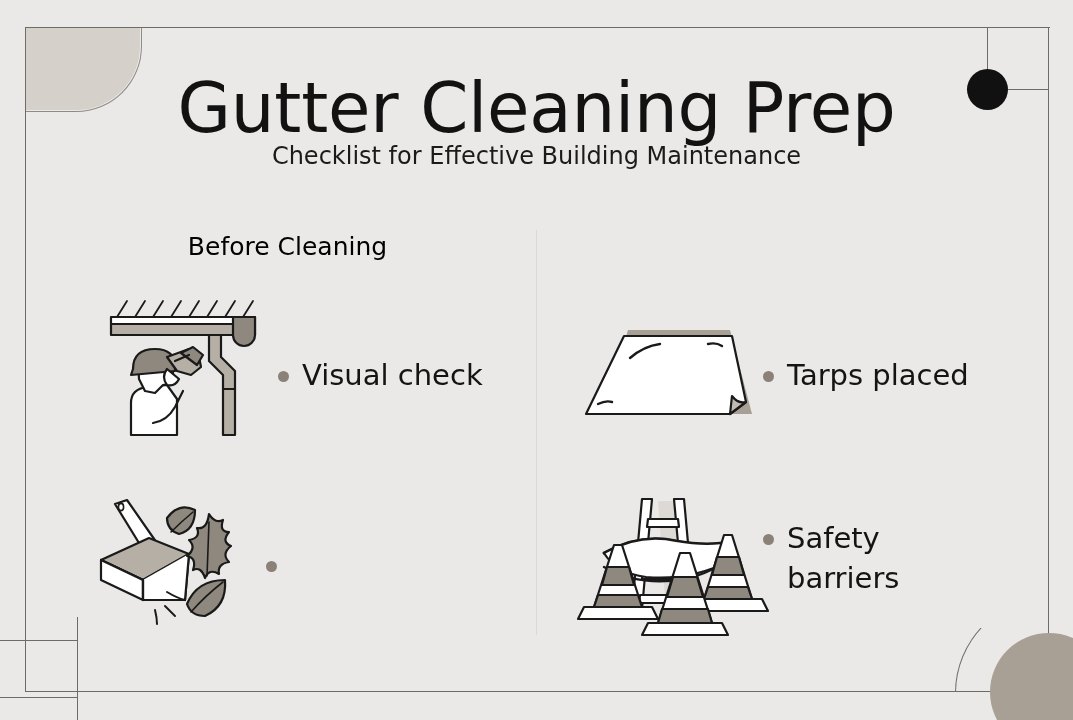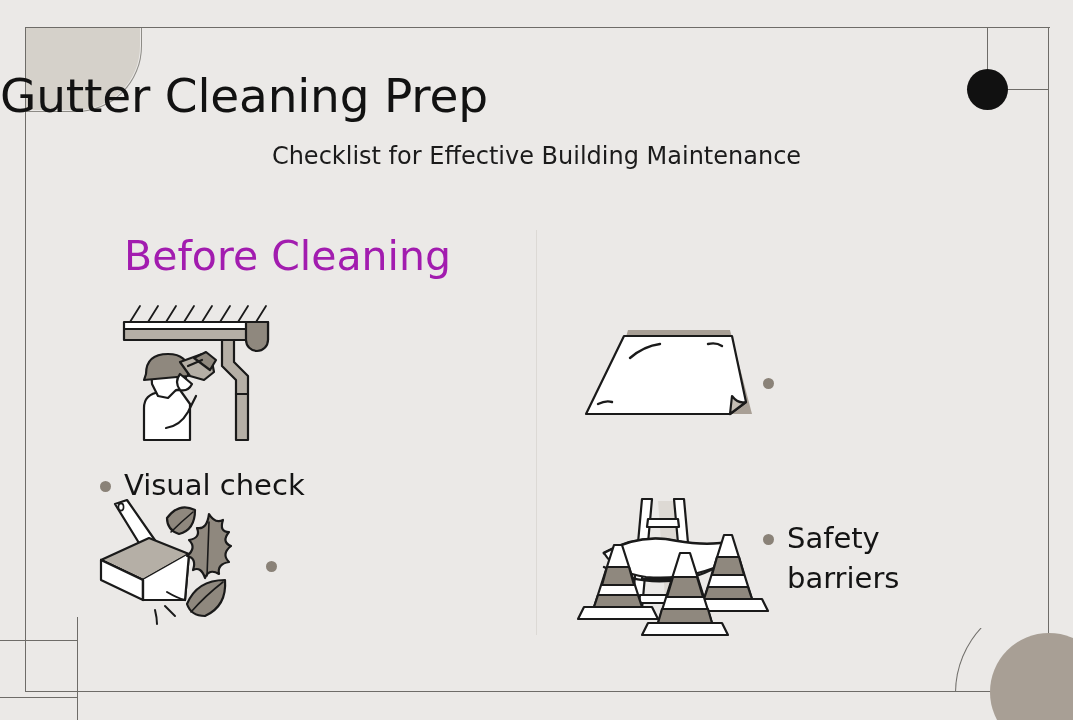--- a/index.html
+++ b/index.html
@@ -108,43 +108,43 @@
     border-top: 1.3px solid #6e6c68;
     border-left: 1.3px solid #6e6c68;
     border-top-left-radius: 96px;
     box-sizing: border-box;
   }
 
   
   .title {
     position: absolute;
     left: 0; right: 0; top: 68px;
-    text-align: left;
-    font-size: 47px;
+    text-align: center;
+    font-size: 69px;
     font-weight: 400;
     letter-spacing: -0.2px;
     color: #121212;
     font-family: "DejaVu Sans", "Liberation Sans", sans-serif;
   }
   .subtitle {
     position: absolute;
     left: 0; right: 0; top: 142px;
     text-align: center;
     font-size: 24px;
     font-weight: 400;
     color: #1b1b1b;
   }
 
   
   .col-head {
     position: absolute;
     top: 232px;
-    font-size: 41px;
+    font-size: 25px;
     font-weight: 400;
-    color: #a21caf;
+    color: #000000;
     text-align: center;
   }
   .col-head.left  { left: 60px;  width: 455px; }
   .col-head.right { left: 560px; width: 440px; }
 
   .divider {
     position: absolute;
     left: 536px; top: 230px;
     width: 1.2px; height: 405px;
     background: #dcd9d5;
@@ -177,21 +177,21 @@
     margin-top: 16px;
     margin-right: 13px;
   }
   .label {
     font-size: 29px;
     line-height: 1.38;
     color: #141414;
     max-width: 190px;
   }
 
-  .item-1 { left: 92px;  top: 295px; flex-direction: column; }
+  .item-1 { left: 100px;  top: 295px; }
   .item-2 { left: 88px;  top: 478px; }
   .item-3 { left: 585px; top: 295px; }
   .item-4 { left: 585px; top: 478px; }
 
   svg { display: block; overflow: visible; }
 </style>
 </head>
 <body>
 
 <div id="poster">
@@ -318,20 +318,21 @@
           <path d="M150 104 L152 86 Q158 94 166 92 Z" fill="#c3bcb2"></path>
 
           <path d="M50 48 Q64 36 80 34" fill="none" stroke-width="2.4"></path>
           <path d="M128 34 Q136 32 142 36" fill="none" stroke-width="2.4"></path>
           <path d="M18 94 Q26 90 32 92" fill="none" stroke-width="2.4"></path>
         </g>
       </svg>
     </div>
     <div class="label-box">
       <span class="bullet"></span>
+      <span class="label">Tarps placed</span>
     </div>
   </div>
 
   <div class="item item-4">
     <div class="icon-box">
       <svg width="180" height="150" viewBox="0 0 180 150">
         <g stroke="#1a1a1a" stroke-width="2.2" stroke-linecap="round" stroke-linejoin="round">
 
           <path d="M78 18 L100 18 L108 128 L86 128 Z" fill="#ddd9d4" stroke="none"></path>
 

